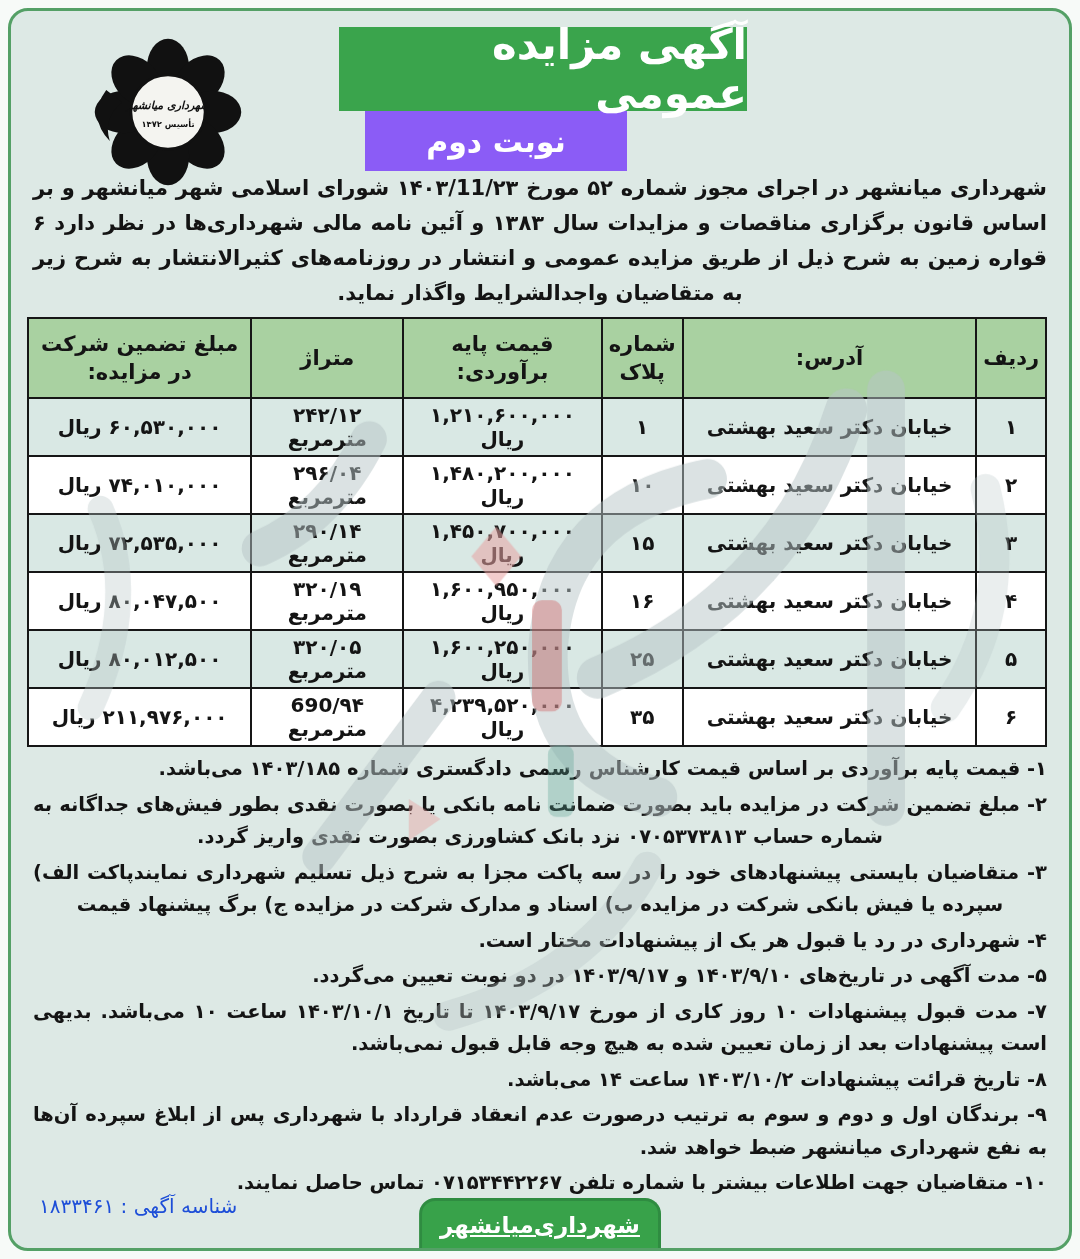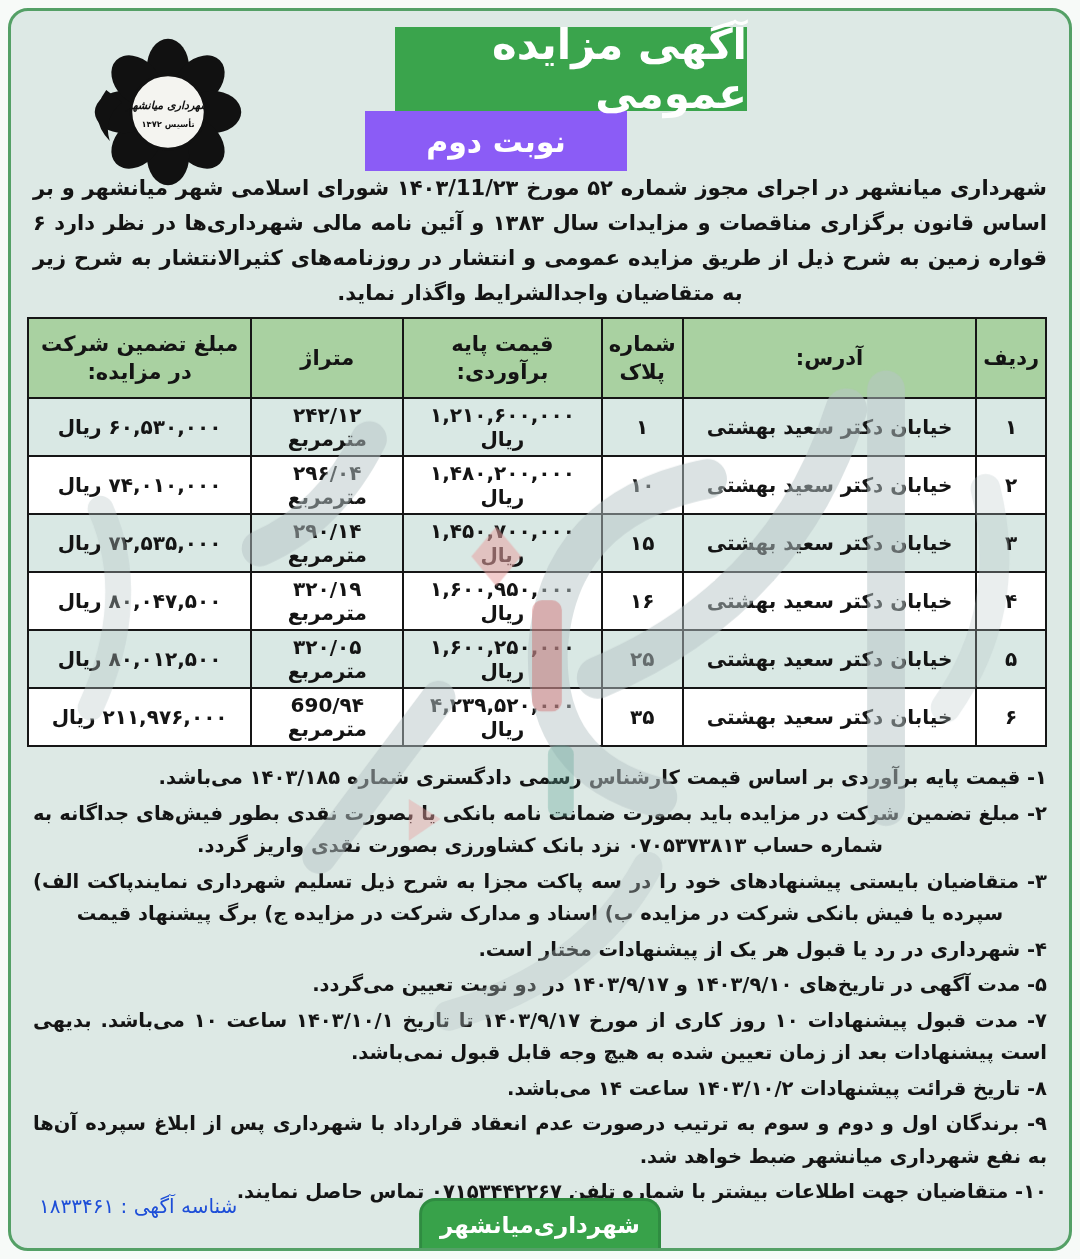--- a/index.html
+++ b/index.html
@@ -11,21 +11,21 @@
     background:#dde9e5; border:3px solid #54a066; border-radius:20px;
     overflow:hidden;
   }
   .content{ position:relative; z-index:1; }
 
   
   .header{ position:relative; height:152px; }
   .logo{ position:absolute; left:66px; top:26px; width:182px; height:150px; }
   .banner{ position:absolute; left:332px; top:16px; width:404px; }
   .banner-line1{
-    background:#3aa44c; color:#fff; width:352px; height:84px;
+    background:#3aa44c; color:#fff; width:408px; height:84px;
     display:flex; align-items:center; justify-content:center;
     font-size:42px; font-weight:700; letter-spacing:-1px;
   }
   .banner-line2{
     background:#8b5cf6; color:#fff; width:262px; height:60px; margin-left:22px; margin-right:auto;
     display:flex; align-items:center; justify-content:center;
     font-size:30px; font-weight:700;
   }
 
   
@@ -39,39 +39,39 @@
   th,td{ border:2.5px solid #161616; text-align:center; vertical-align:middle;
          color:#141414; font-weight:700; padding:4px 6px; }
   thead th{ background:#a9d1a1; height:80px; font-size:21px; line-height:28px; }
   tbody td{ height:54px; font-size:20px; }
   tbody tr:nth-child(odd){ background:#d9e8e4; }
   tbody tr:nth-child(even){ background:#ffffff; }
   col.c-row{ width:6.5%; } col.c-addr{ width:29%; } col.c-plot{ width:8%; }
   col.c-price{ width:19.5%; } col.c-area{ width:15%; } col.c-dep{ width:22%; }
 
   
-  .notes{ margin:15px 22px 0; direction:rtl; }
+  .notes{ margin:6px 22px 0; direction:rtl; }
   .notes p{
     color:#141414; font-size:19.5px; font-weight:700; line-height:32.5px;
     text-align:justify; text-align-last:right; margin-bottom:3px;
   }
   .notes p:nth-child(2), .notes p:nth-child(3){ text-align-last:center; }
 
   
   .ad-id{
     position:absolute; left:28px; bottom:30px; z-index:3;
     color:#1d4ed8; font-size:20px; font-weight:400; direction:rtl;
   }
   .badge{
     position:absolute; left:50%; bottom:0; transform:translateX(-50%); z-index:3;
     min-width:212px; height:50px; padding:0 18px;
     background:#38a24a; border:3px solid #2f8c41; border-bottom:none;
     border-radius:16px 16px 0 0;
     display:flex; align-items:center; justify-content:center;
-    color:#fff; font-size:23px; font-weight:700;
+    color:#fff; font-size:23px; font-weight:700;text-decoration:underline;
   }
 
   
   .watermark{ position:absolute; left:0; top:0; width:100%; height:100%;
               z-index:2; pointer-events:none; }
 </style>
 </head>
 <body>
 
 <div class="page">

